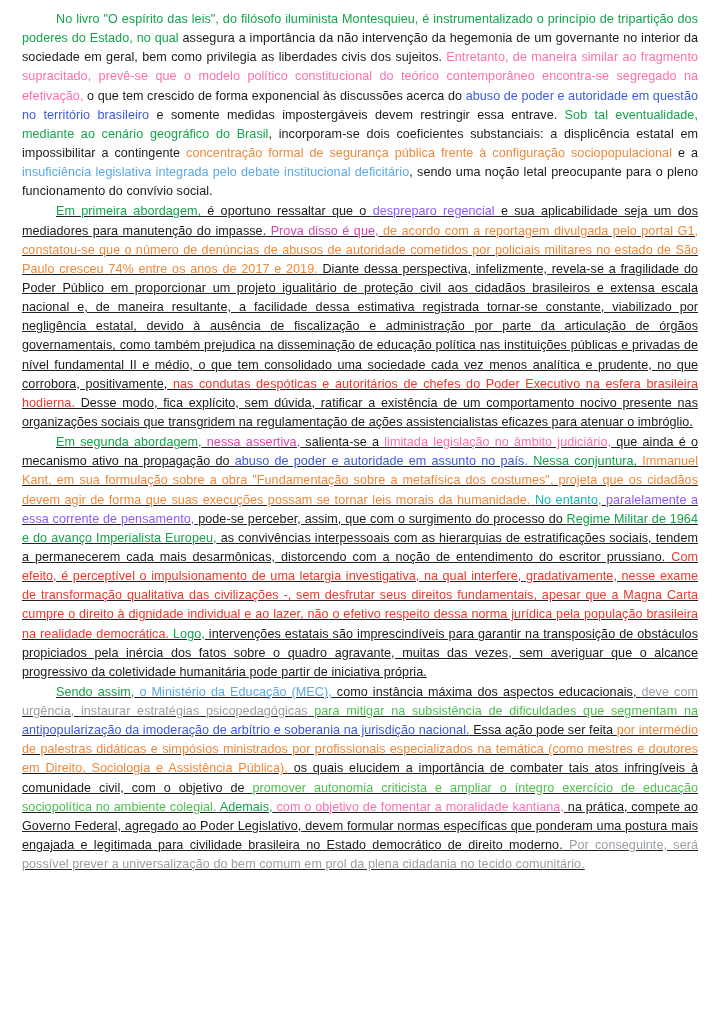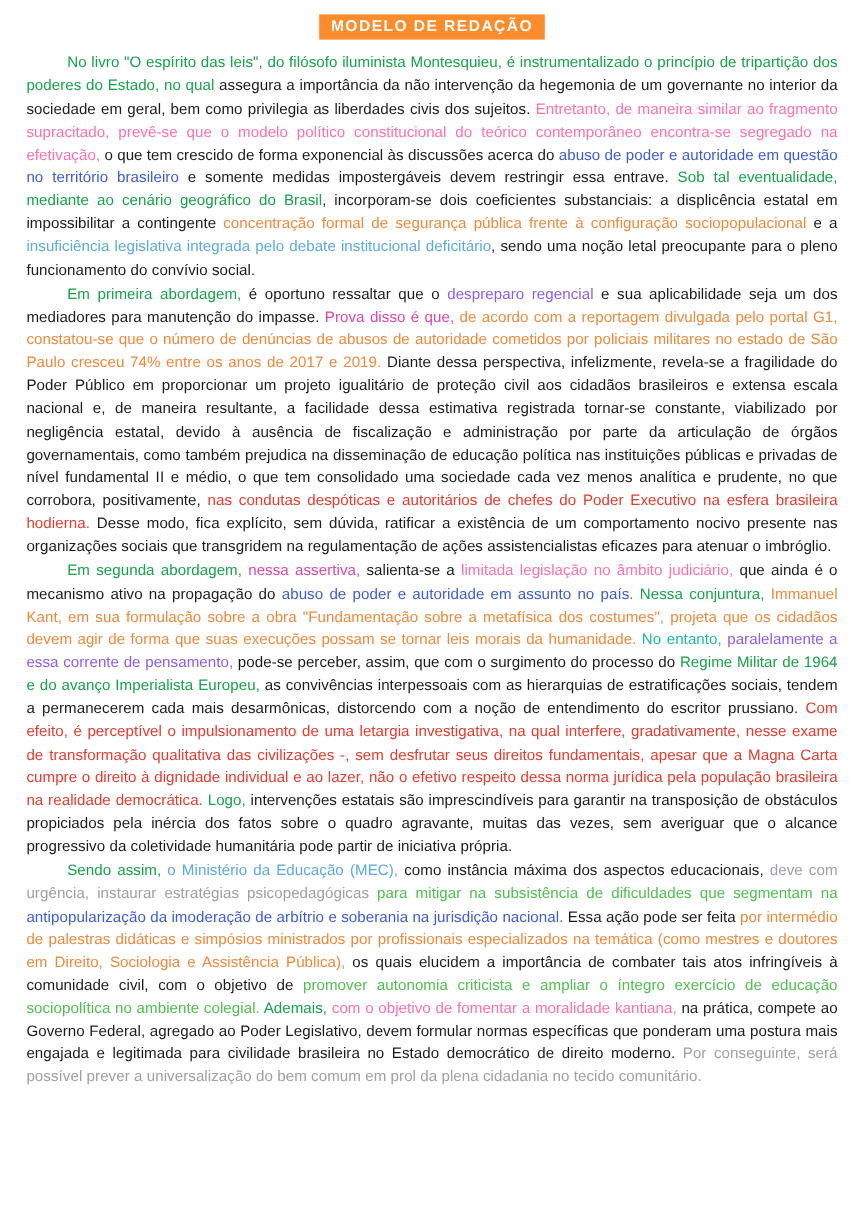--- a/index.html
+++ b/index.html
@@ -40,30 +40,28 @@
     text-align: justify;
     color: #222;
     letter-spacing: 0.05px;
   }
   .essay p {
     margin: 0 0 0 0;
     text-indent: 34px;
   }
   .essay p + p {
     margin-top: 1px;
+    text-decoration: underline;
   }
 </style>
 </head>
 <body>
 
 <div class="page">
 
-  <div class="title-wrap">
-    <span class="title-badge">MODELO DE REDAÇÃO</span>
-  </div>
 
   <div class="essay" id="essay-body">
       <p><span style="color: rgb(22, 163, 74);">No livro "O espírito das leis", do filósofo iluminista Montesquieu, é instrumentalizado o princípio de tripartição dos poderes do Estado, no qual </span><span style="color: rgb(26, 26, 26);">assegura a importância da não intervenção da hegemonia de um governante no interior da sociedade em geral, bem como privilegia as liberdades civis dos sujeitos.</span><span style="color: rgb(255, 111, 174);"> Entretanto, de maneira similar ao fragmento supracitado, prevê-se que o modelo político constitucional do teórico contemporâneo encontra-se segregado na efetivação,</span><span style="color: rgb(26, 26, 26);"> o que tem crescido de forma exponencial às discussões acerca do </span><span style="color: rgb(59, 91, 219);">abuso de poder e autoridade em questão no território brasileiro</span><span style="color: rgb(26, 26, 26);"> e somente medidas impostergáveis devem restringir essa entrave.</span><span style="color: rgb(22, 163, 74);"> Sob tal eventualidade, mediante ao cenário geográfico do Brasil</span><span style="color: rgb(26, 26, 26);">, incorporam-se dois coeficientes substanciais: a displicência estatal em impossibilitar a contingente </span><span style="color: rgb(240, 136, 58);">concentração formal de segurança pública frente à configuração sociopopulacional</span><span style="color: rgb(26, 26, 26);"> e a </span><span style="color: rgb(90, 169, 230);">insuficiência legislativa integrada pelo debate institucional deficitário</span><span style="color: rgb(26, 26, 26);">, sendo uma noção letal preocupante para o pleno funcionamento do convívio social.</span></p>
       <p><span style="color: rgb(22, 163, 74);">Em primeira abordagem,</span><span style="color: rgb(26, 26, 26);"> é oportuno ressaltar que o </span><span style="color: rgb(139, 92, 246);">despreparo regencial</span><span style="color: rgb(26, 26, 26);"> e sua aplicabilidade seja um dos mediadores para manutenção do impasse.</span><span style="color: rgb(217, 70, 176);"> Prova disso é que,</span><span style="color: rgb(240, 136, 58);"> de acordo com a reportagem divulgada pelo portal G1, constatou-se que o número de denúncias de abusos de autoridade cometidos por policiais militares no estado de São Paulo cresceu 74% entre os anos de 2017 e 2019.</span><span style="color: rgb(26, 26, 26);"> Diante dessa perspectiva, infelizmente, revela-se a fragilidade do Poder Público em proporcionar um projeto igualitário de proteção civil aos cidadãos brasileiros e extensa escala nacional e, de maneira resultante, a facilidade dessa estimativa registrada tornar-se constante, viabilizado por negligência estatal, devido à ausência de fiscalização e administração por parte da articulação de órgãos governamentais, como também prejudica na disseminação de educação política nas instituições públicas e privadas de nível fundamental II e médio, o que tem consolidado uma sociedade cada vez menos analítica e prudente, no que corrobora, positivamente, </span><span style="color: rgb(232, 57, 42);">nas condutas despóticas e autoritários de chefes do Poder Executivo na esfera brasileira hodierna.</span><span style="color: rgb(26, 26, 26);"> Desse modo, fica explícito, sem dúvida, ratificar a existência de um comportamento nocivo presente nas organizações sociais que transgridem na regulamentação de ações   assistencialistas eficazes para atenuar o imbróglio.</span></p>
       <p><span style="color: rgb(22, 163, 74);">Em segunda abordagem,</span><span style="color: rgb(217, 70, 176);"> nessa assertiva,</span><span style="color: rgb(26, 26, 26);"> salienta-se a </span><span style="color: rgb(255, 111, 174);">limitada legislação no âmbito judiciário,</span><span style="color: rgb(26, 26, 26);"> que ainda é o mecanismo ativo na propagação do </span><span style="color: rgb(59, 91, 219);">abuso de poder e autoridade em assunto no país.</span><span style="color: rgb(22, 163, 74);"> Nessa conjuntura,</span><span style="color: rgb(240, 136, 58);"> Immanuel Kant, em sua formulação sobre a obra "Fundamentação sobre a metafísica dos costumes", projeta que os cidadãos devem agir de forma que suas execuções possam se tornar leis morais da humanidade.</span><span style="color: rgb(25, 183, 176);"> No entanto,</span><span style="color: rgb(139, 92, 246);"> paralelamente a essa corrente de pensamento,</span><span style="color: rgb(26, 26, 26);"> pode-se perceber, assim, que com o surgimento do processo do </span><span style="color: rgb(22, 163, 74);">Regime Militar de 1964 e do avanço Imperialista Europeu,</span><span style="color: rgb(26, 26, 26);"> as convivências interpessoais com as hierarquias de estratificações sociais, tendem a permanecerem cada mais desarmônicas, distorcendo com a noção de entendimento do escritor prussiano.</span><span style="color: rgb(232, 57, 42);"> Com efeito, é perceptível o impulsionamento de uma letargia investigativa, na qual interfere, gradativamente, nesse exame de transformação qualitativa das civilizações -, sem desfrutar seus direitos fundamentais, apesar que a Magna Carta cumpre o direito à dignidade individual e ao lazer, não o efetivo respeito dessa norma jurídica pela população brasileira na realidade democrática.</span><span style="color: rgb(22, 163, 74);"> Logo,</span><span style="color: rgb(26, 26, 26);"> intervenções estatais são imprescindíveis para garantir na transposição de obstáculos propiciados pela inércia dos fatos sobre o quadro agravante, muitas das vezes, sem averiguar que o alcance progressivo da coletividade humanitária pode partir de iniciativa própria.</span></p>
       <p><span style="color: rgb(22, 163, 74);">Sendo assim,</span><span style="color: rgb(90, 169, 230);"> o Ministério da Educação (MEC),</span><span style="color: rgb(26, 26, 26);"> como instância máxima dos aspectos educacionais, </span><span style="color: rgb(154, 160, 166);">deve com urgência, instaurar estratégias psicopedagógicas</span><span style="color: rgb(78, 192, 78);"> para mitigar na subsistência de dificuldades que segmentam na </span><span style="color: rgb(59, 91, 219);">antipopularização da imoderação de arbítrio e soberania na jurisdição nacional.</span><span style="color: rgb(26, 26, 26);"> Essa ação pode ser feita </span><span style="color: rgb(240, 136, 58);">por intermédio de palestras didáticas e simpósios ministrados por profissionais especializados na temática (como mestres e doutores em Direito, Sociologia e Assistência Pública),</span><span style="color: rgb(26, 26, 26);"> os quais elucidem a importância de combater tais atos infringíveis à comunidade civil,  com o objetivo de </span><span style="color: rgb(78, 192, 78);">promover autonomia criticista e ampliar o íntegro exercício de educação sociopolítica no ambiente colegial.</span><span style="color: rgb(22, 163, 74);"> Ademais,</span><span style="color: rgb(255, 111, 174);"> com o objetivo de fomentar a moralidade kantiana,</span><span style="color: rgb(26, 26, 26);"> na prática, compete ao Governo Federal, agregado ao Poder Legislativo, devem formular normas específicas que ponderam uma postura mais engajada e legitimada para civilidade brasileira no Estado democrático de direito moderno.</span><span style="color: rgb(154, 160, 166);"> Por conseguinte, será possível prever a universalização do bem comum em prol da plena cidadania no tecido comunitário.</span></p>
     </div>
 
 </div>
 

